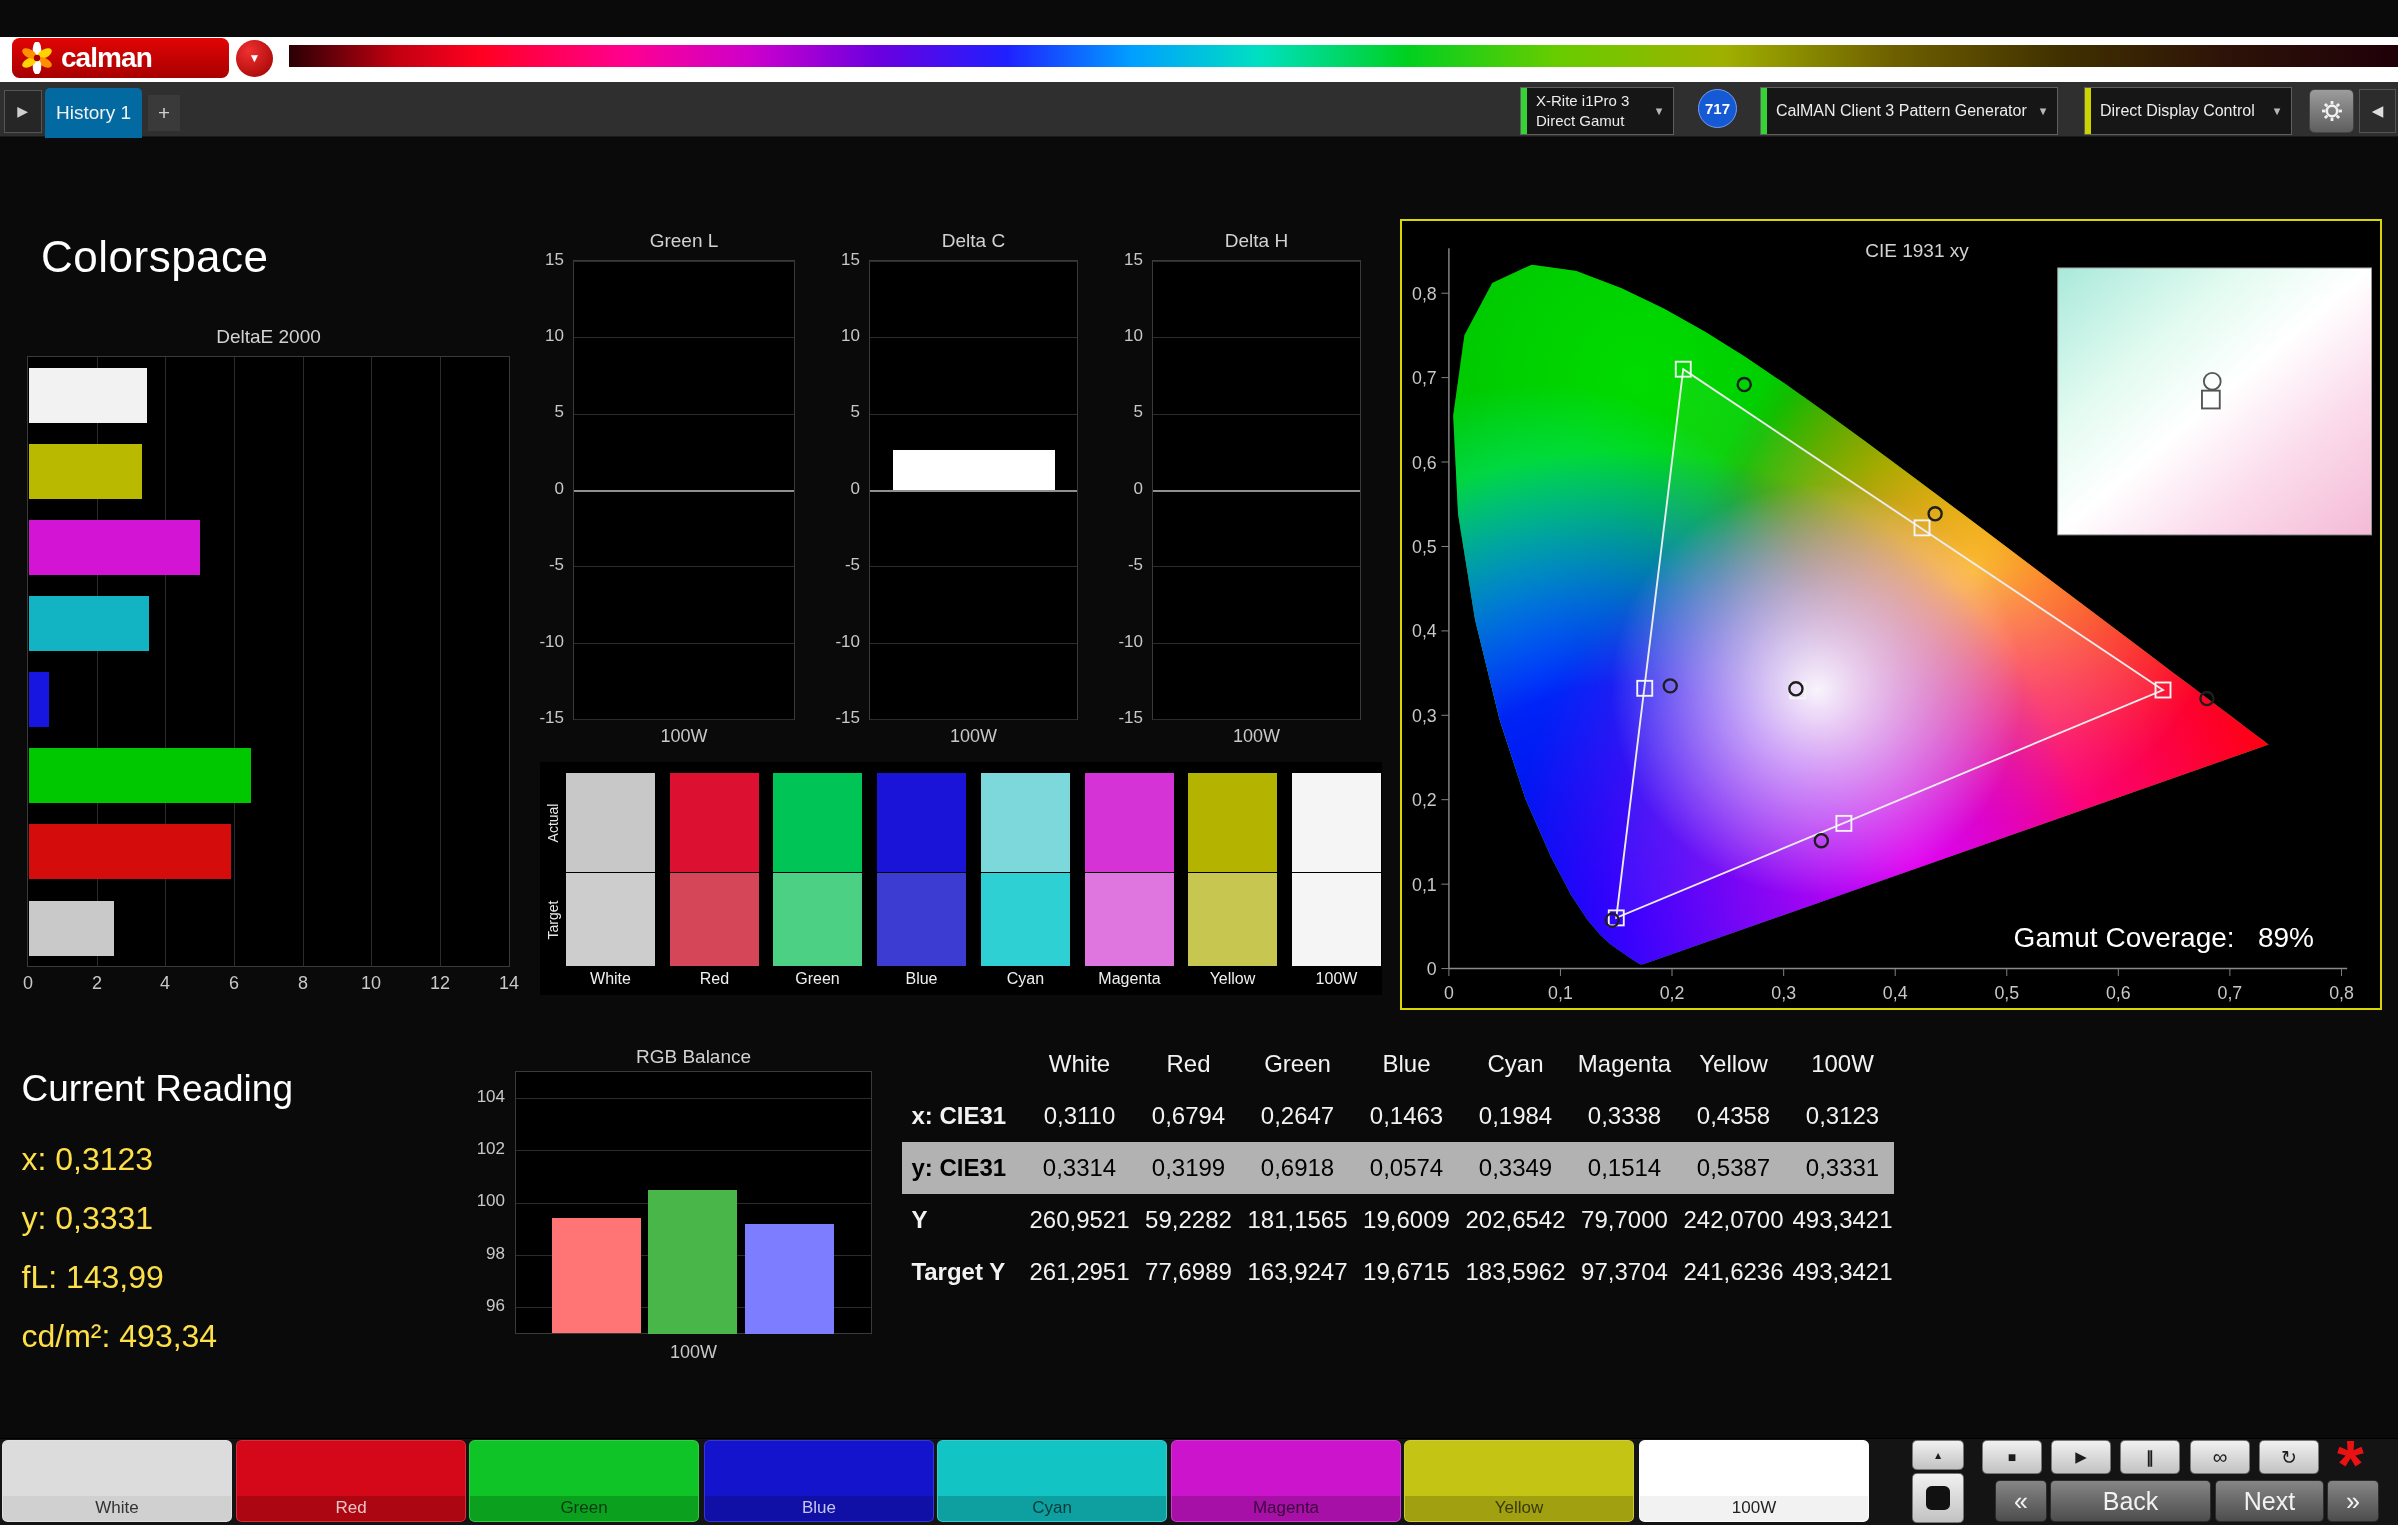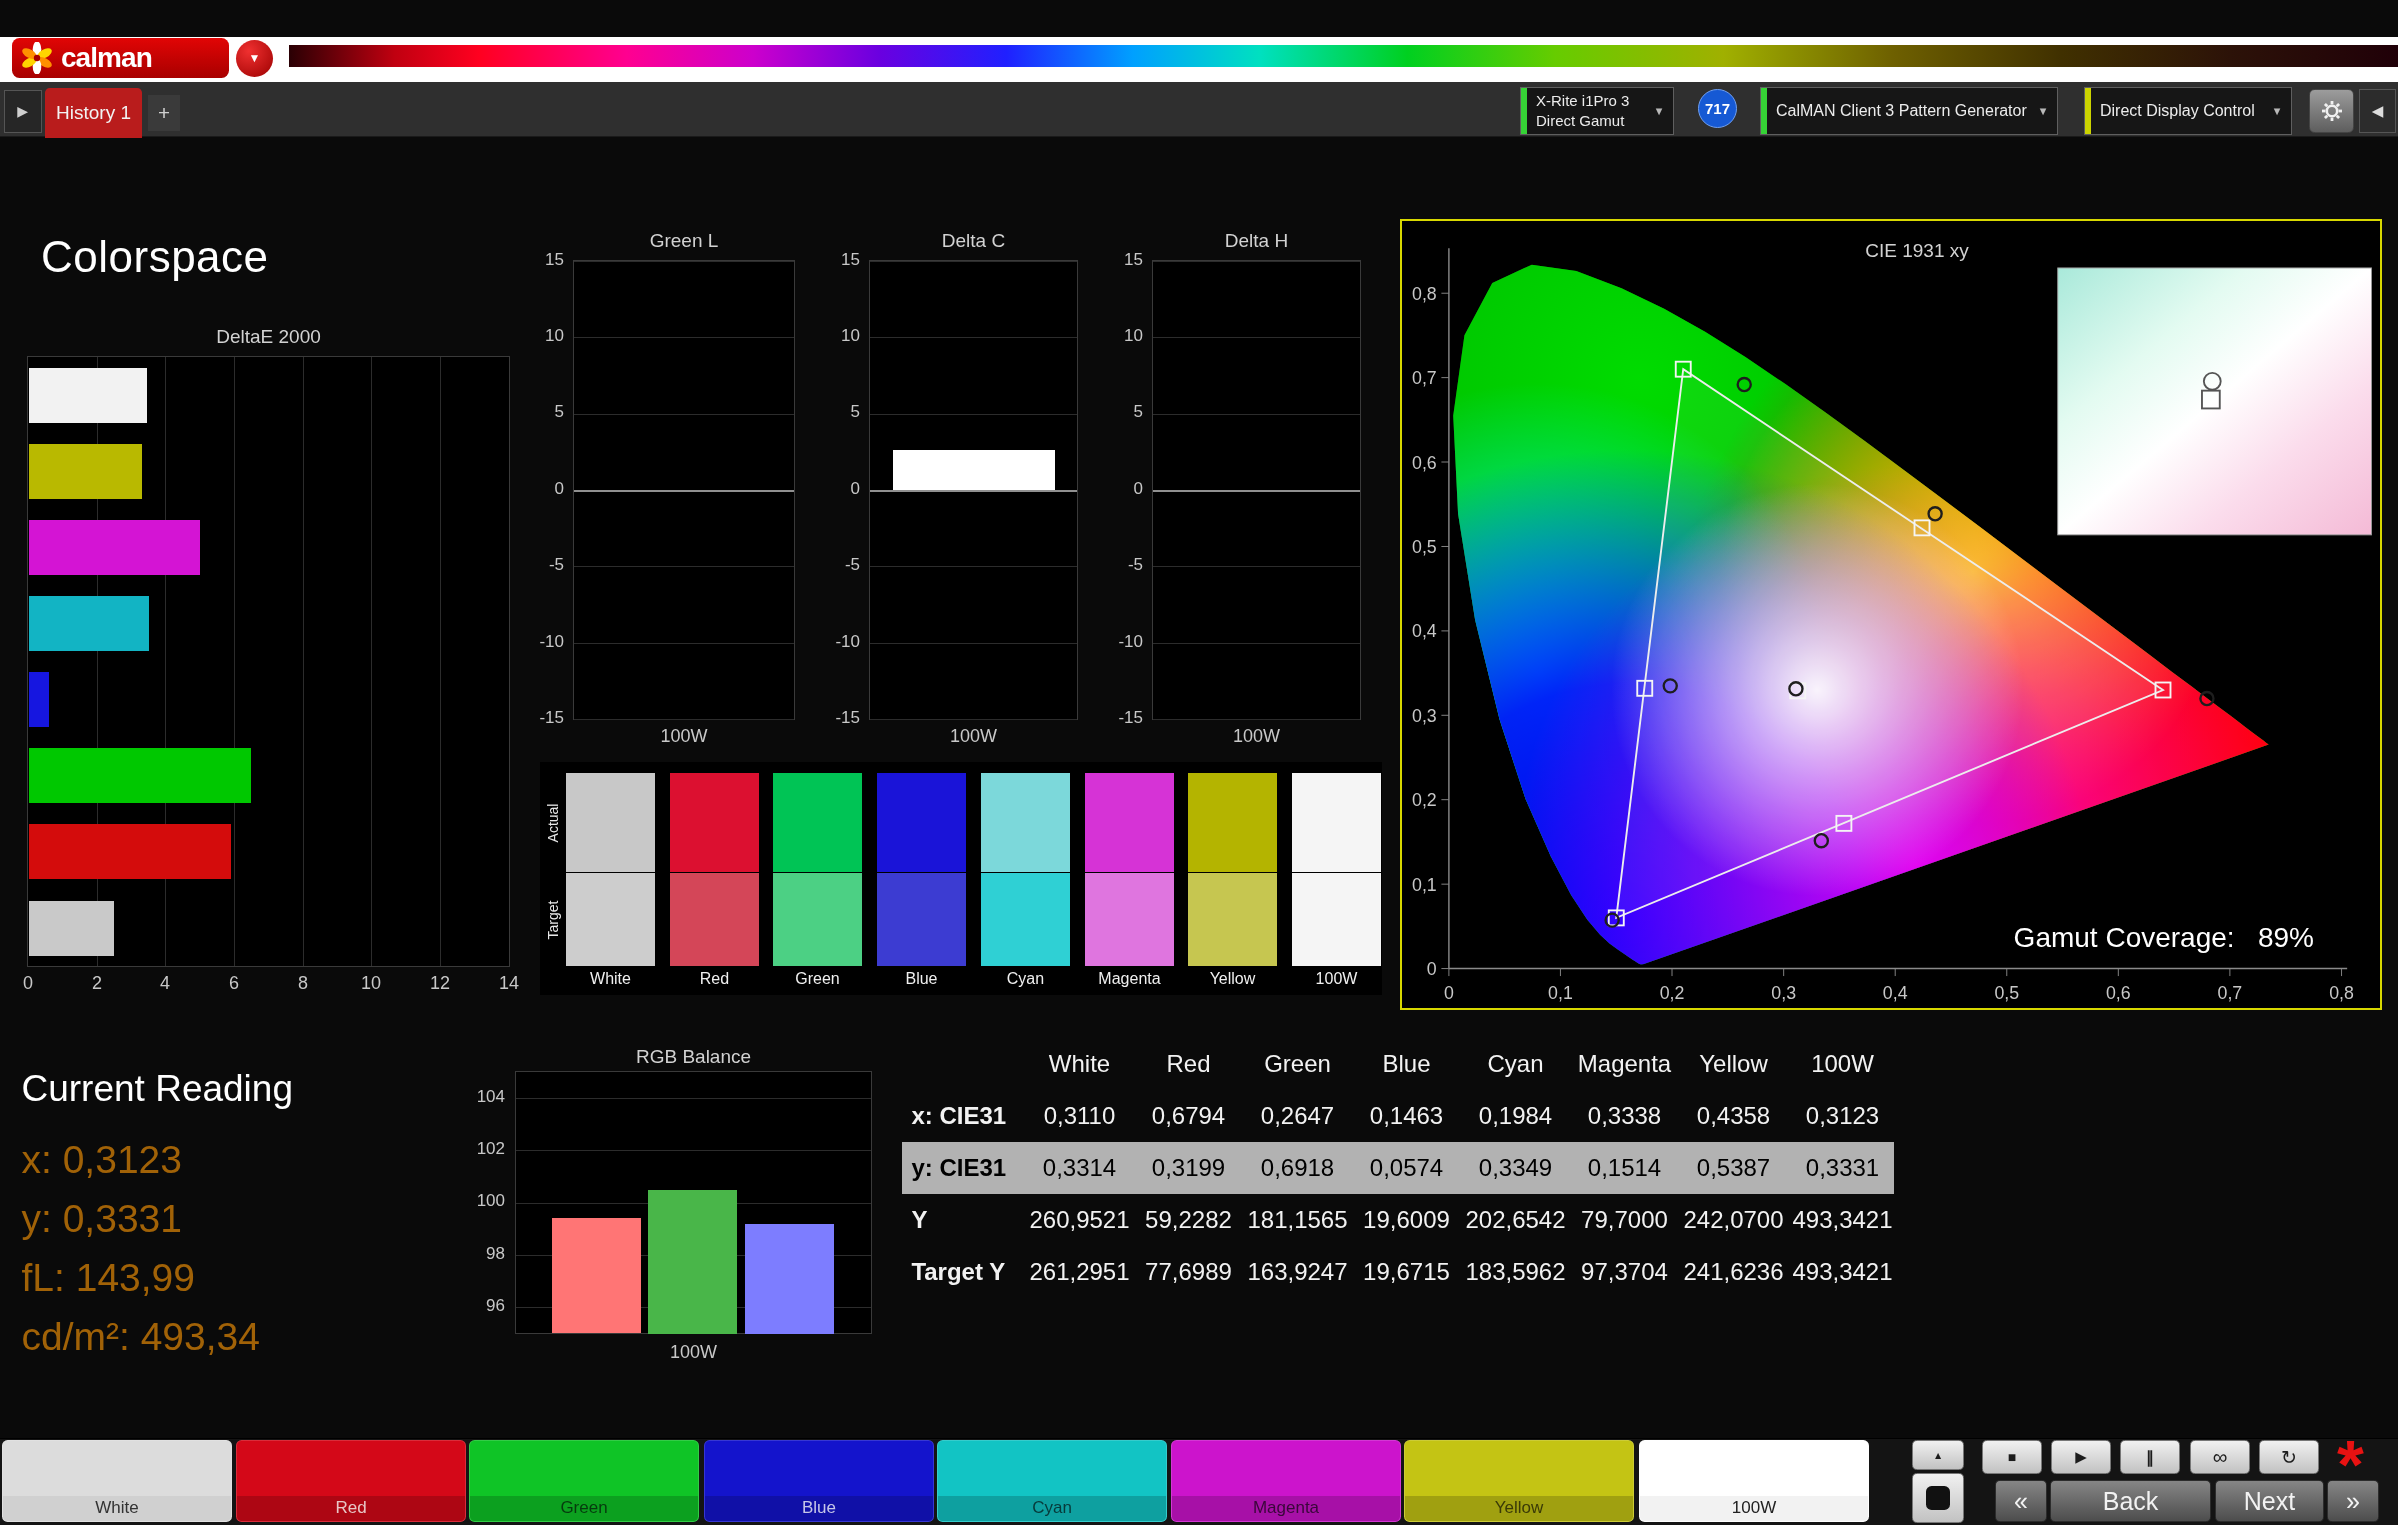--- a/index.html
+++ b/index.html
@@ -16,21 +16,21 @@
   .logo{position:absolute;left:12px;top:0.9px;width:217px;height:40px;border-radius:7.5px;
         background:linear-gradient(#e10505,#a80000);display:flex;align-items:center;gap:7.5px;padding-left:9.4px;box-sizing:border-box;}
   .logotext{color:#fff;font-size:28px;font-weight:bold;letter-spacing:-0.9px;}
   .logomenu{position:absolute;left:236px;top:2.8px;width:37px;height:37px;border-radius:50%;
         background:radial-gradient(circle at 35% 30%,#f03030,#9c0000);display:flex;align-items:center;justify-content:center;
         color:#fff;font-size:12px;}
   .rainbow{position:absolute;left:289px;top:8.4px;width:2110px;height:21.5px;
         background:linear-gradient(90deg,#2a0004 0%,#c00010 5%,#ff0020 9%,#ff0090 16%,#cc00cc 22%,#6a00e0 28%,
         #2020ff 34%,#00a0ff 40%,#00e0c0 46%,#00d020 53%,#66cc00 60%,#a0b000 68%,#6e6000 76%,#403000 84%,#2c1208 92%,#200008 100%);}
   .tabbar{position:absolute;left:0;top:82px;width:2399px;height:55px;background:#2f2f2f;border-bottom:0.9px solid #1a1a1a;box-sizing:border-box;}
-  .histtab{position:absolute;left:45px;top:5.6px;width:97px;height:50px;background:#b91c1c;border-radius:4.7px 4.7px 0 0;
+  .histtab{position:absolute;left:45px;top:5.6px;width:97px;height:50px;background:#0369a1;border-radius:4.7px 4.7px 0 0;
         display:flex;align-items:center;justify-content:center;color:#f2f2f2;font-size:19px;}
   .smalltab{position:absolute;display:flex;align-items:center;justify-content:center;background:#3a3a3a;color:#cfcfcf;}
   .dd{position:absolute;background:#161616;border:0.9px solid #5f5f5f;box-sizing:border-box;}
   .ddbar{position:absolute;left:0;top:0;bottom:0;width:5.6px;}
   .ddtext{position:absolute;left:15px;color:#ececec;font-size:16px;white-space:nowrap;}
   .ddarrow{position:absolute;right:8.4px;top:50%;transform:translateY(-50%);color:#b8b8b8;font-size:11.2px;}
   .badge{position:absolute;left:1698px;top:6.6px;width:39px;height:39px;border-radius:50%;background:#1659d4;
         border:1.9px solid #6f9ff0;box-sizing:border-box;display:flex;align-items:center;justify-content:center;
         color:#fff;font-size:15px;font-weight:bold;}
   .gearbtn{position:absolute;left:2309px;top:6.6px;width:45px;height:44px;border-radius:5.6px;
@@ -63,21 +63,21 @@
   
   .swpanel{position:absolute;left:540px;top:762px;width:842px;height:233px;background:#000;}
   .sw{position:absolute;width:89px;}
   .swlab{position:absolute;width:89px;text-align:center;font-size:16px;color:#f0f0f0;}
   .rotwrap{position:absolute;left:0;width:26px;display:flex;align-items:center;justify-content:center;}
   .rot{transform:rotate(-90deg);font-size:14px;color:#e8e8e8;white-space:nowrap;}
 
   
   .readtitle{position:absolute;left:21.5px;top:1068px;font-size:37px;color:#ffffff;}
   .readlines{position:absolute;left:21.5px;top:1130px;}
-  .rline{font-size:39px;color:#a16207;height:59px;line-height:59px;}
+  .rline{font-size:32px;color:#fde047;height:59px;line-height:59px;}
   .mtable{position:absolute;left:902px;top:1038px;width:992px;}
   .trow{display:grid;grid-template-columns:123px repeat(8,109px);height:52px;align-items:center;color:#f2f2f2;font-size:24px;}
   .tl{font-weight:bold;padding-left:9.4px;text-align:left;}
   .th,.td{text-align:center;}
   .trow.hl{background:#b2b2b2;color:#000;}
 
   
   .bottombar{position:absolute;left:0;top:1438px;width:2399px;height:87px;background:#141414;border-top:0.9px solid #000;box-sizing:border-box;}
   .patterns{position:absolute;left:0;top:1438px;width:1902px;height:87px;}
   .pbtn{position:absolute;top:1.9px;width:230px;height:82px;border-radius:5.6px;border:0.9px solid rgba(255,255,255,0.15);

